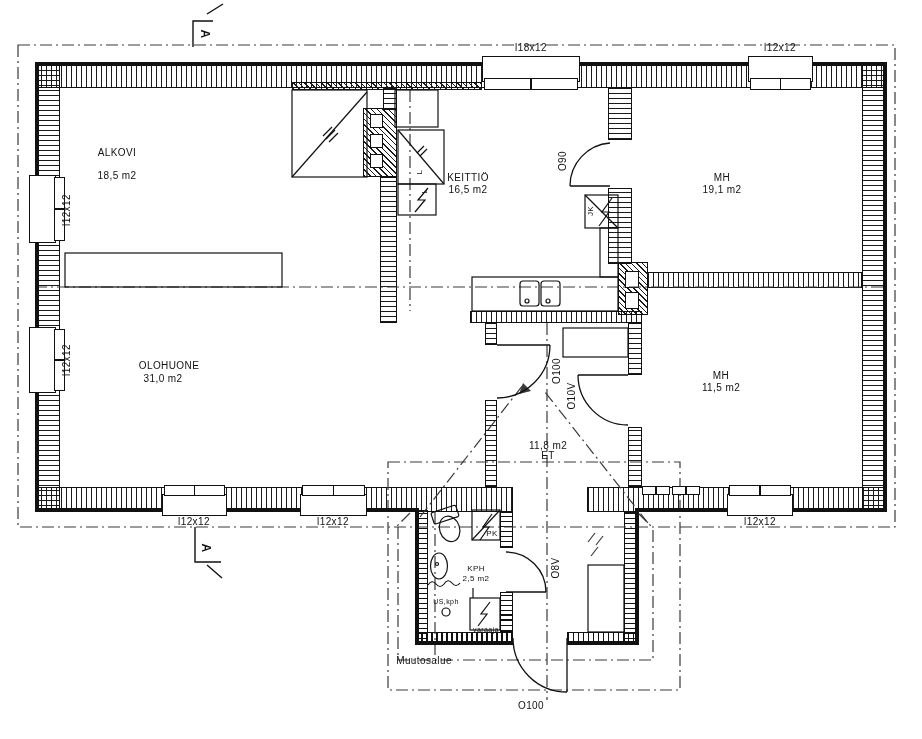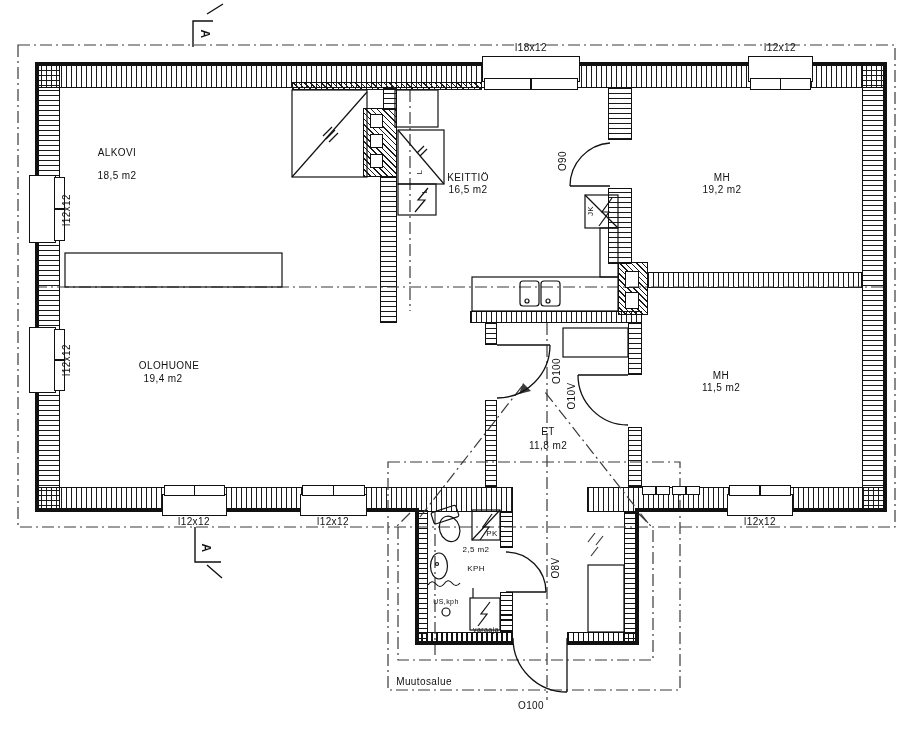--- a/index.html
+++ b/index.html
@@ -163,29 +163,29 @@
   <div class="win" style="left:727px;top:494px;width:66px;height:22px"></div>
   <div class="panes split-h" style="left:729px;top:485px;width:62px;height:11px"></div>
   <div class="panes split-h" style="left:642px;top:486px;width:28px;height:9px"></div>
   <div class="panes split-h" style="left:672px;top:486px;width:28px;height:9px"></div>
 
   <div class="lbl" style="left:117px;top:153px">ALKOVI</div>
   <div class="lbl" style="left:117px;top:176px">18,5 m2</div>
   <div class="lbl" style="left:468px;top:178px">KEITTIÖ</div>
   <div class="lbl" style="left:468px;top:190px">16,5 m2</div>
   <div class="lbl" style="left:722px;top:178px">MH</div>
-  <div class="lbl" style="left:722px;top:190px">19,2 m2</div>
+  <div class="lbl" style="left:722px;top:190px">19,1 m2</div>
   <div class="lbl" style="left:169px;top:366px">OLOHUONE</div>
-  <div class="lbl" style="left:163px;top:379px">19,4 m2</div>
+  <div class="lbl" style="left:163px;top:379px">31,0 m2</div>
   <div class="lbl" style="left:721px;top:376px">MH</div>
   <div class="lbl" style="left:721px;top:388px">11,5 m2</div>
-  <div class="lbl" style="left:548px;top:432px">ET</div>
+  <div class="lbl" style="left:548px;top:456px">ET</div>
   <div class="lbl" style="left:548px;top:446px">11,8 m2</div>
   <div class="lbl f8" style="left:476px;top:569px">KPH</div>
-  <div class="lbl f8" style="left:476px;top:550px">2,5 m2</div>
+  <div class="lbl f8" style="left:476px;top:579px">2,5 m2</div>
 
   <div class="lbl" style="left:531px;top:48px">l18x12</div>
   <div class="lbl" style="left:780px;top:48px">l12x12</div>
   <div class="lbl rot" style="left:67px;top:210px">l12x12</div>
   <div class="lbl rot" style="left:67px;top:360px">l12x12</div>
   <div class="lbl" style="left:194px;top:522px">l12x12</div>
   <div class="lbl" style="left:333px;top:522px">l12x12</div>
   <div class="lbl" style="left:760px;top:522px">l12x12</div>
 
   <div class="lbl rot" style="left:563px;top:161px">O90</div>
@@ -194,17 +194,17 @@
   <div class="lbl rot" style="left:556px;top:568px">O8V</div>
   <div class="lbl" style="left:531px;top:706px">O100</div>
 
   <div class="lbl rot f8" style="left:591px;top:211px">JK</div>
   <div class="lbl f8" style="left:492px;top:534px">PK</div>
   <div class="lbl rot f8" style="left:420px;top:172px">L</div>
   <div class="lbl rot f8" style="left:425px;top:191px">L</div>
   <div class="lbl f7" style="left:486px;top:629px">varaaja</div>
   <div class="lbl f7" style="left:446px;top:601px">US,kph</div>
 
-  <div class="lbl" style="left:424px;top:682px">Muutosalue</div>
+  <div class="lbl" style="left:424px;top:661px">Muutosalue</div>
   <div class="lbl rot90 f11" style="left:205px;top:34px">A</div>
   <div class="lbl rot90 f11" style="left:206px;top:548px">A</div>
 
 </div>
 
 </body></html>

